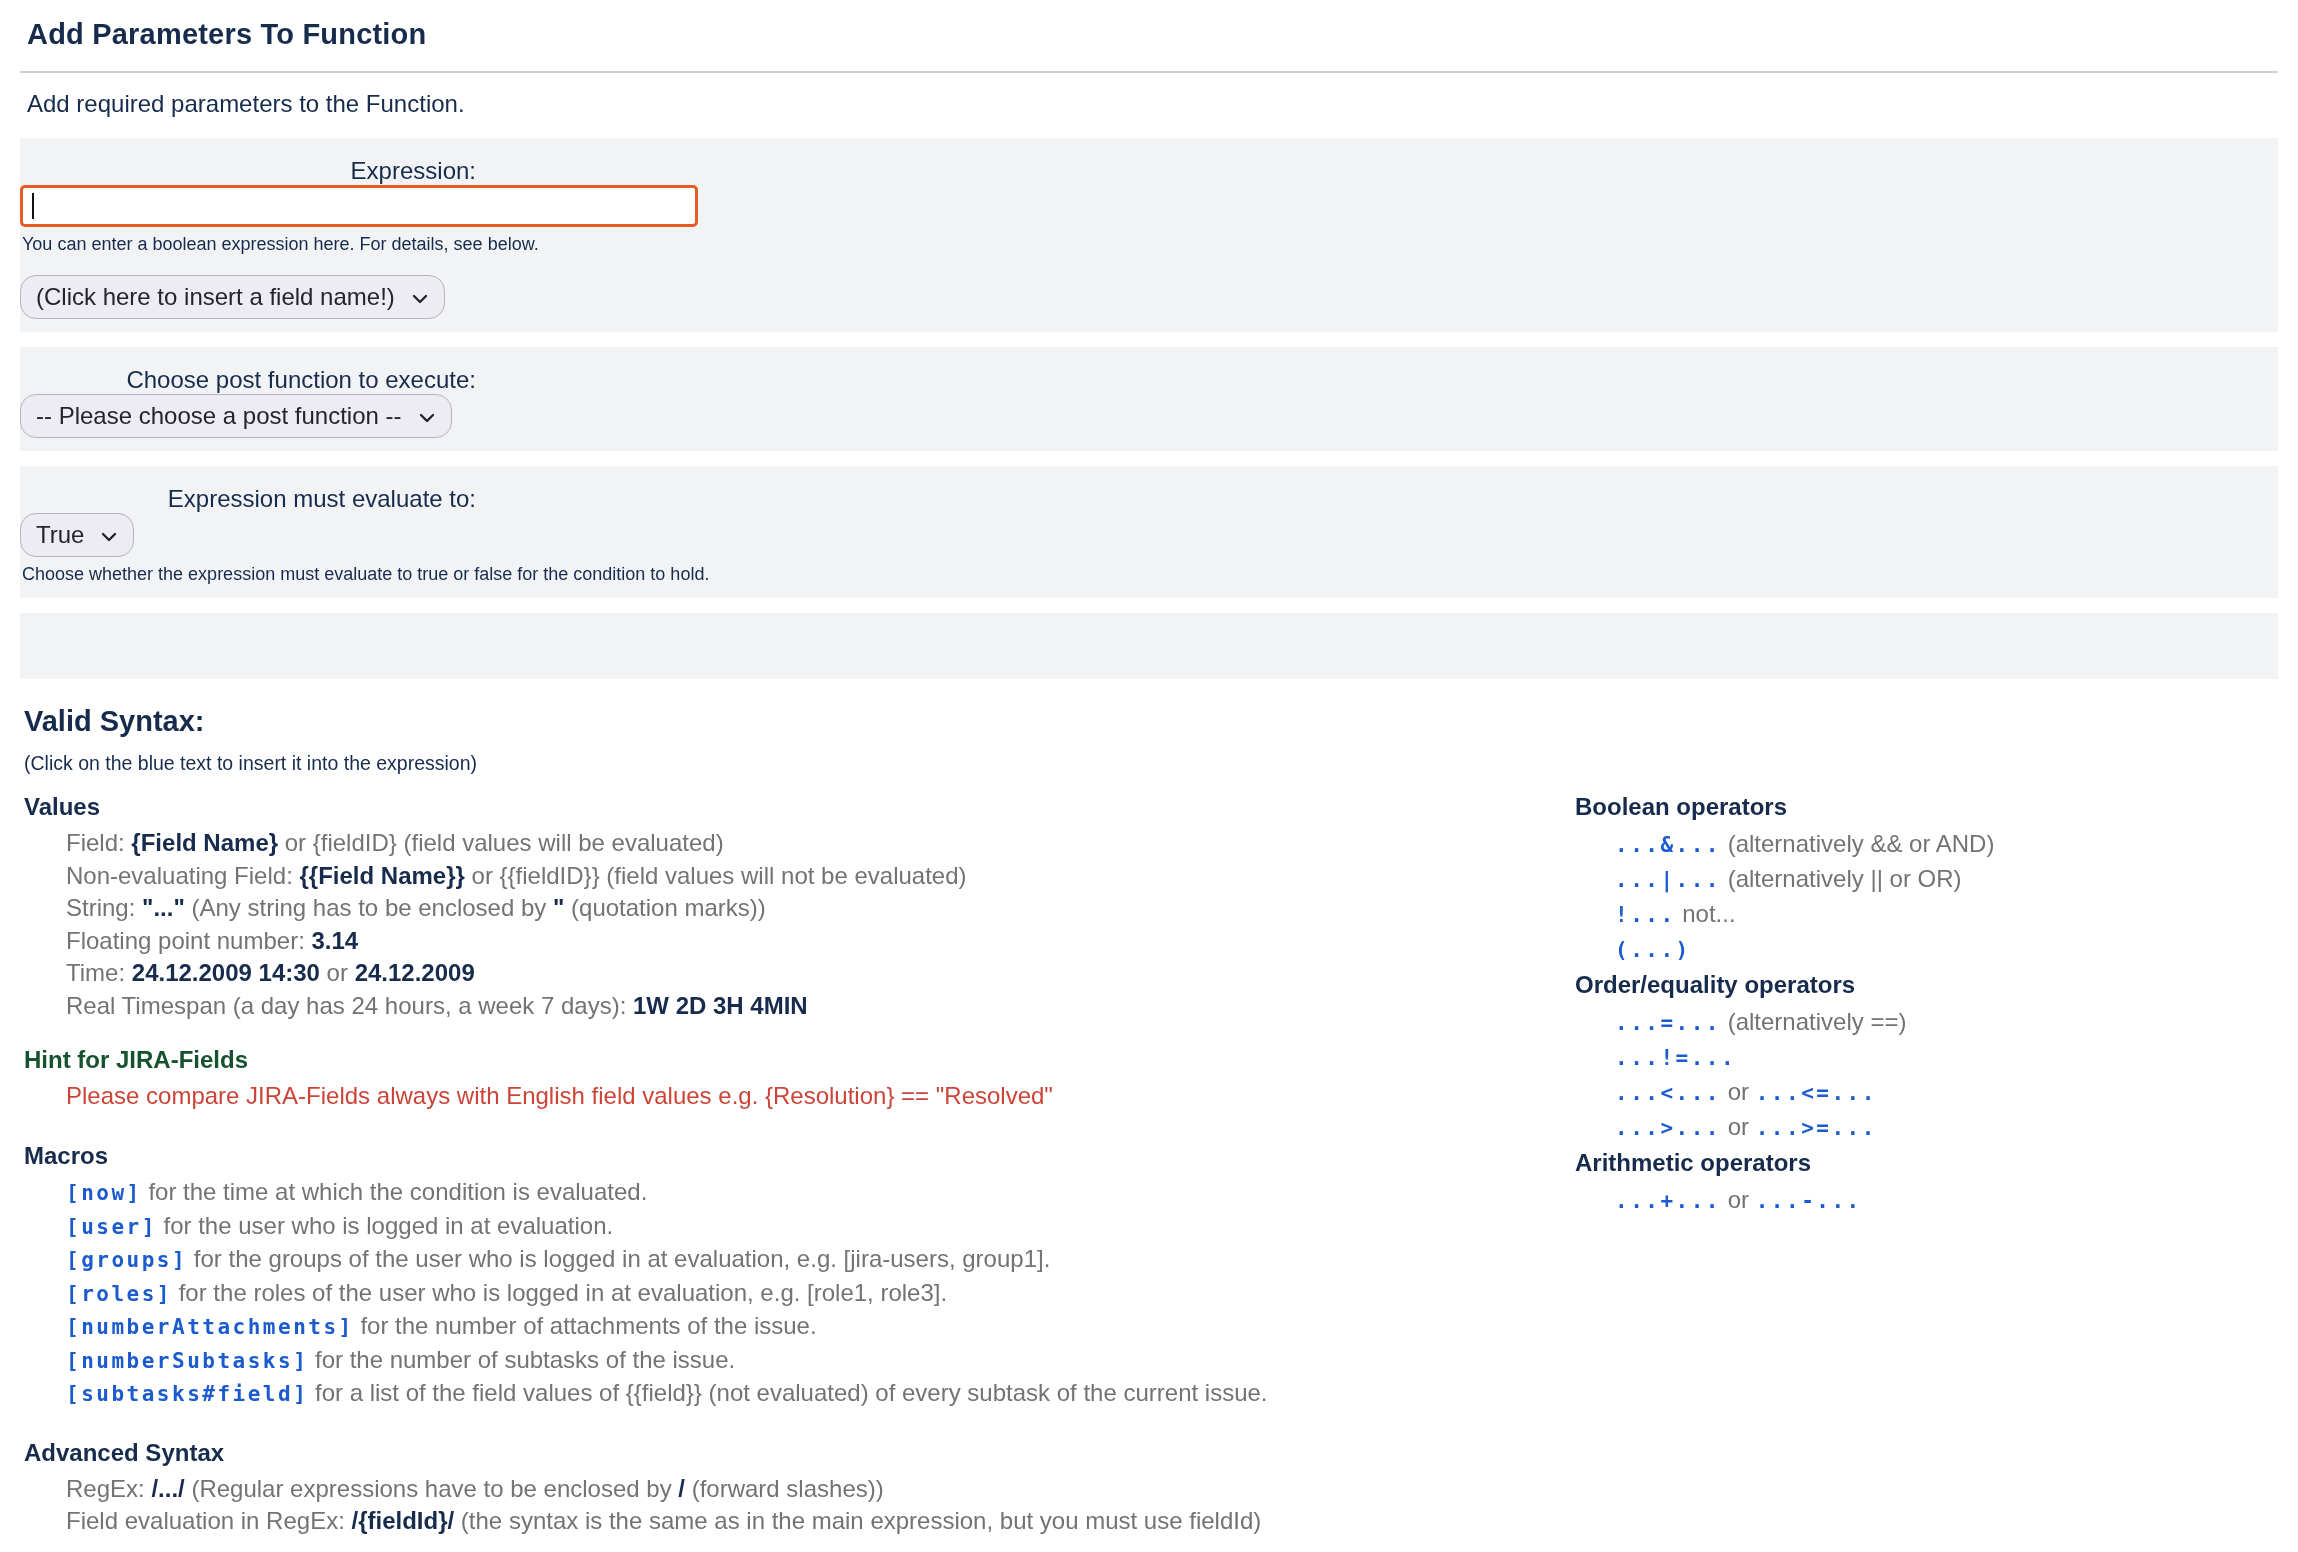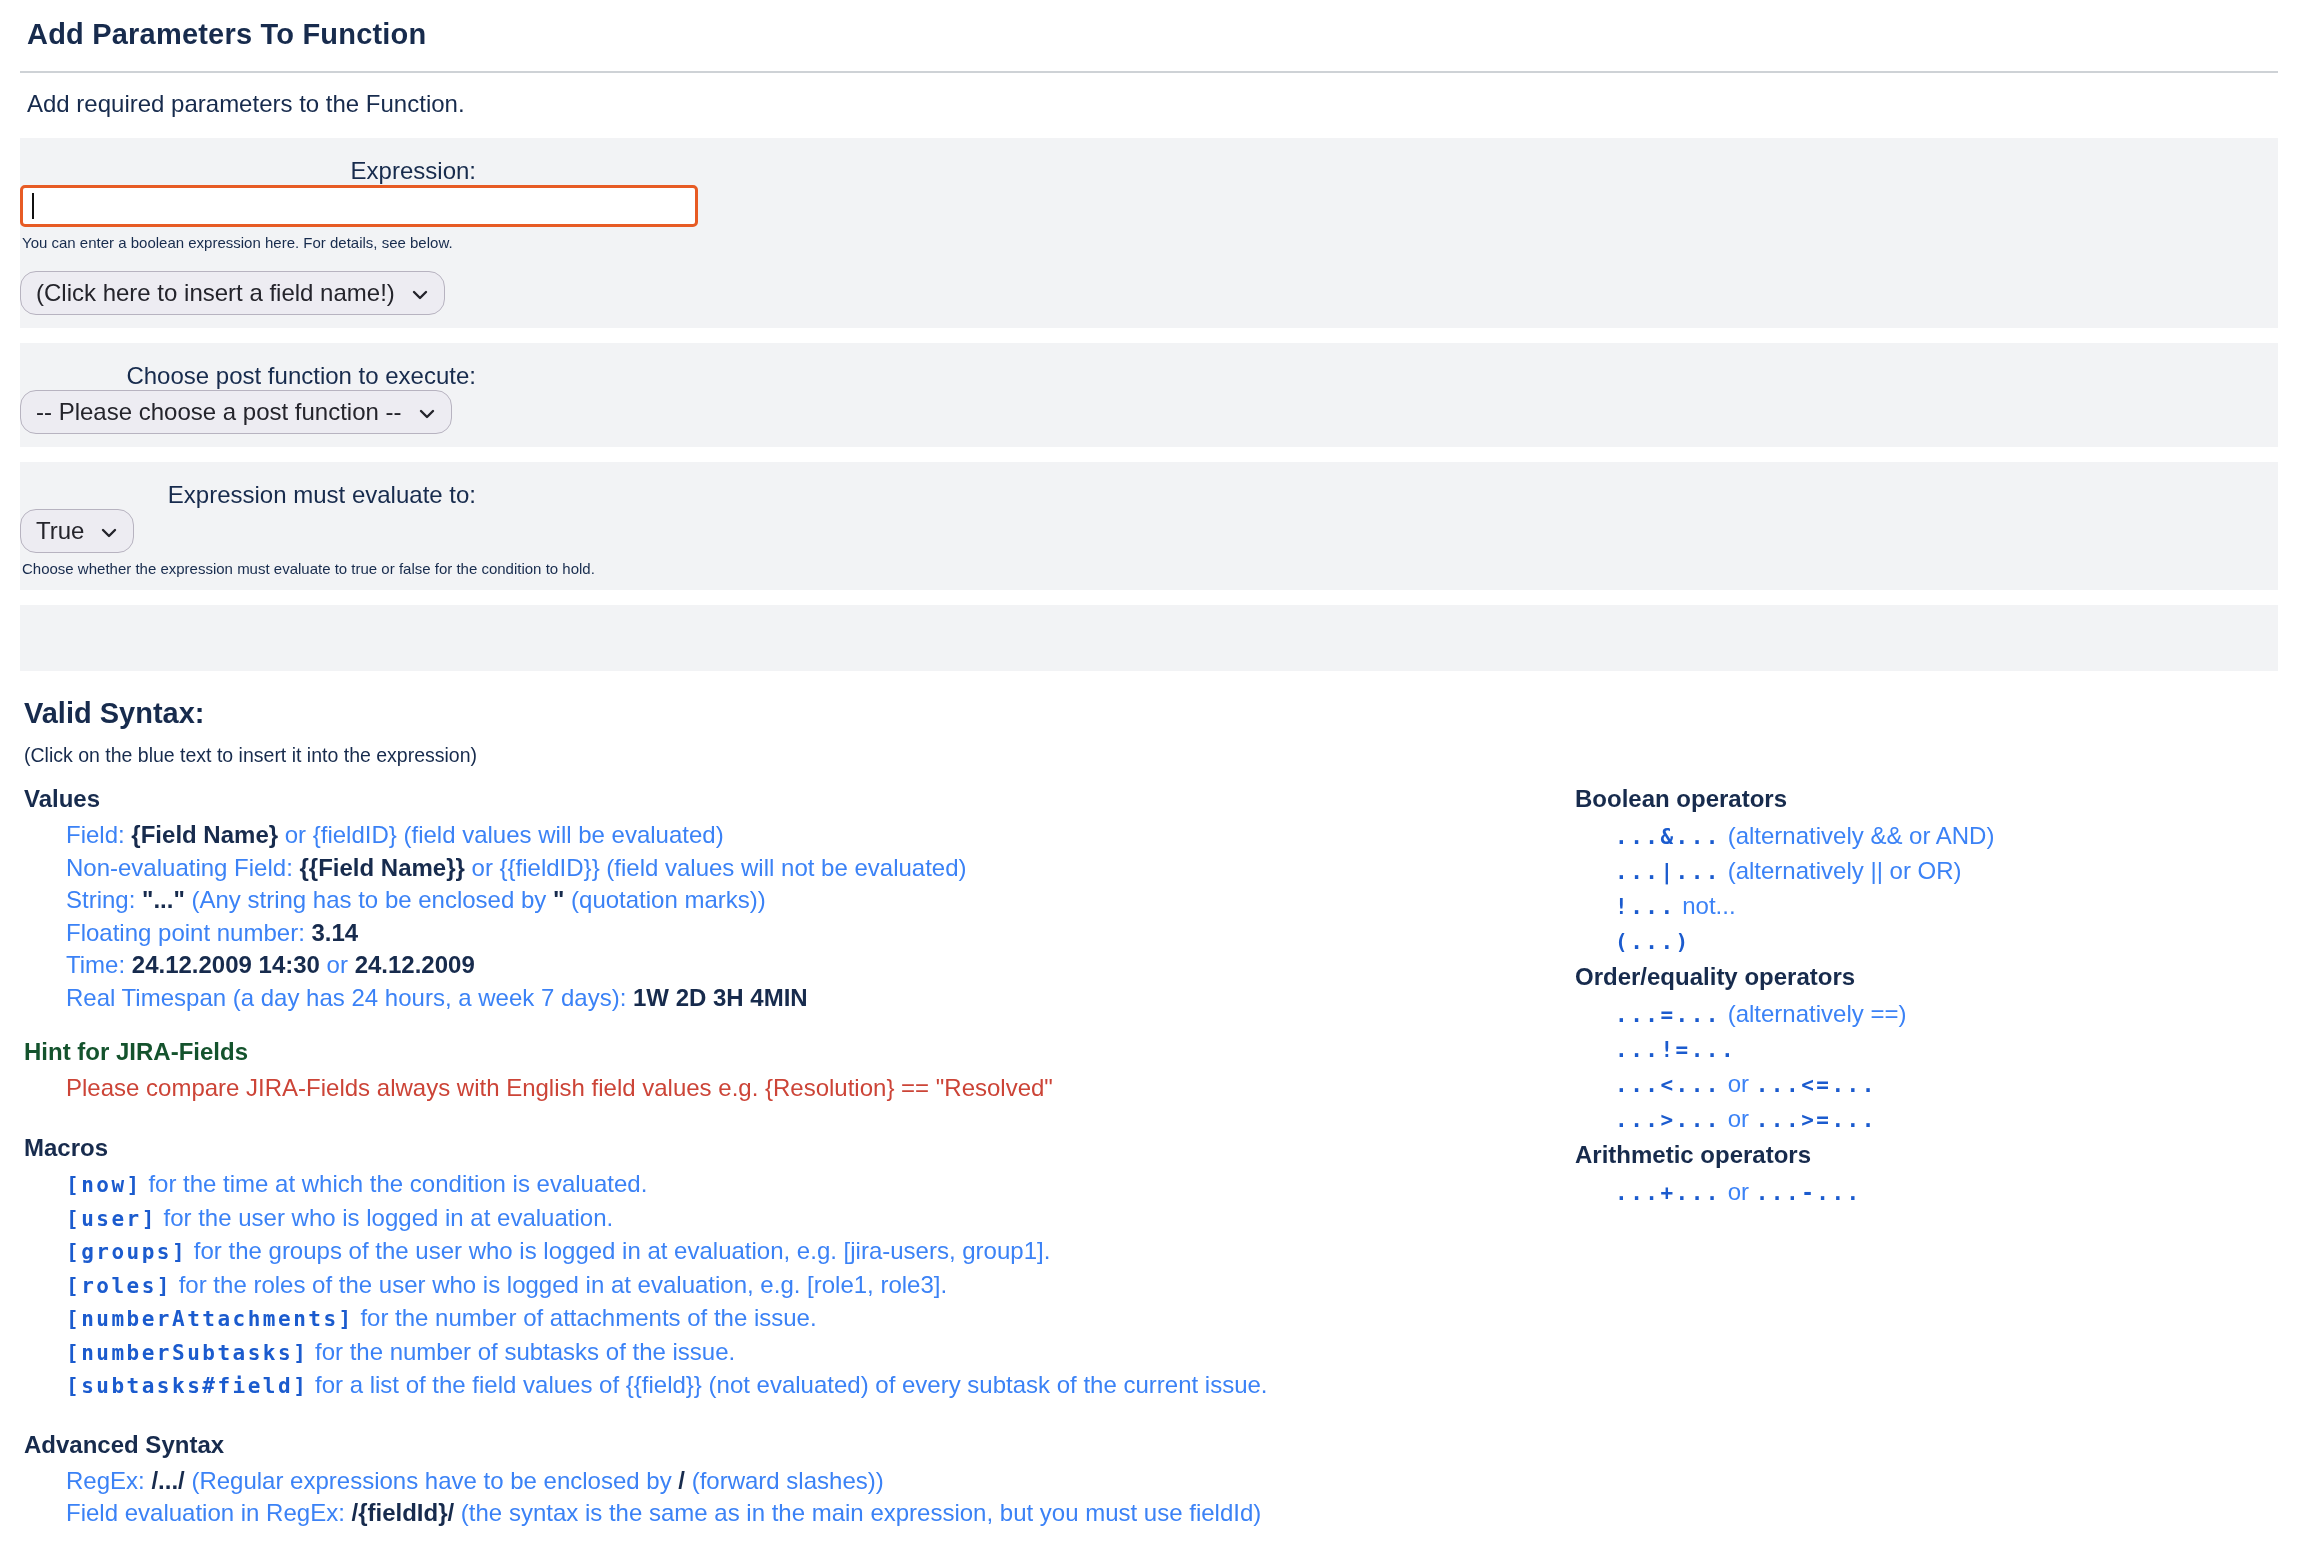--- a/index.html
+++ b/index.html
@@ -27,21 +27,21 @@
   .field-main { flex:1; min-width:0; }
 
   .input-wrap { position:relative; display:inline-block; }
   .text-input {
     width:678px; height:42px; border:3px solid #e75b24; border-radius:5px;
     background:#fff; font-size:24px; padding:0 10px; outline:none; color:#111;
     font-family:"Liberation Sans","DejaVu Sans",sans-serif;
   }
   .fake-caret { position:absolute; left:12px; top:8px; width:2px; height:26px; background:#111; }
 
-  .help-text { font-size:15px; margin:7px 0 0 2px; color:#172b4d; }
+  .help-text { font-size:18px; margin:7px 0 0 2px; color:#172b4d; }
 
   .fake-select {
     display:inline-flex; align-items:center; gap:16px;
     background:#edecf2; border:1px solid #b7b3c0; border-radius:16px;
     padding:7px 15px; font-size:24px; color:#24242b; cursor:default;
     margin-top:0; user-select:none;
   }
   .fake-select .chev { display:inline-flex; margin-top:3px; }
   .picker-gap { height:20px; }
 
@@ -54,21 +54,21 @@
   .col-right { flex:1; min-width:0; }
 
   .sec-heading { font-size:24px; font-weight:700; margin:24px 0 6px 4px; }
   .sec-heading.tight { margin-top:8px; }
   .sec-heading.red { color:#14532d; }
   .sec-body { padding-left:46px; }
   .col-right .sec-body { padding-left:44px; }
   .syntax-line { font-size:24px; line-height:32.5px; }
   .col-right .syntax-line { line-height:34px; }
 
-  .sg-plain { color:#3b82f6;margin-top:32px; }
+  .sg-plain { color:#737373;margin-top:32px; }
   .sg-bold { color:#172b4d; font-weight:700; }
   .sg-op, .sg-macro, .sg-doclink {
     color:#1b5bce; font-weight:700; font-family:"DejaVu Sans Mono", monospace;
     font-size:21px; letter-spacing:2.5px; cursor:pointer; text-decoration:none;
   }
   .red-text { color:#cc4437; font-size:24px; line-height:32px; padding-left:46px; }
 
   .footer-note { font-size:24px; margin:34px 0 0 4px; }
 </style>
 </head>

